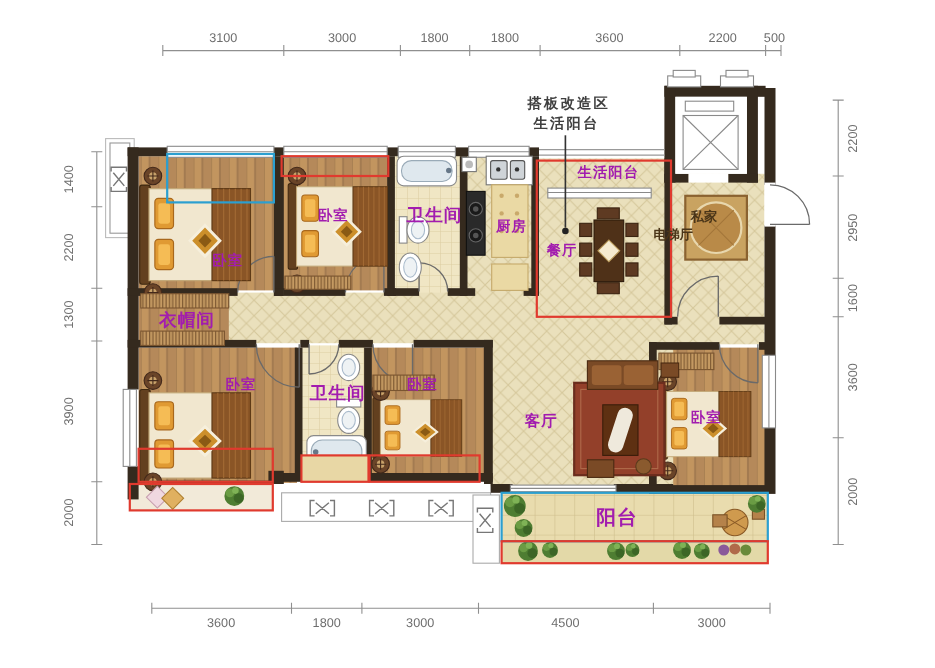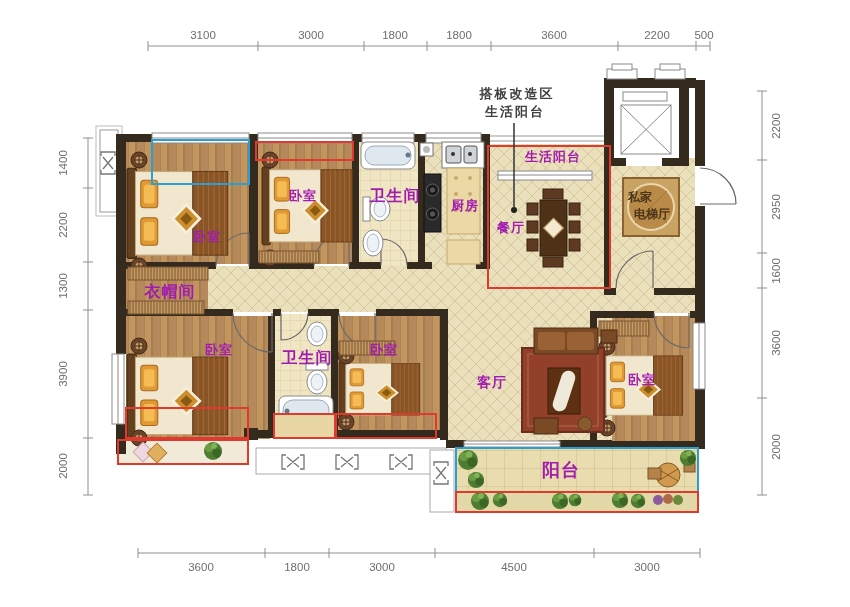--- a/index.html
+++ b/index.html
@@ -369,21 +369,21 @@
 </svg>
 
 <div>
   <div class="lbl" style="left:207px;top:237px">卧室</div>
   <div class="lbl" style="left:303px;top:196px">卧室</div>
   <div class="lbl sm" style="left:395px;top:196px">卫生间</div>
   <div class="lbl" style="left:465px;top:206px">厨房</div>
   <div class="lbl" style="left:553px;top:157px">生活阳台</div>
   <div class="lbl" style="left:511px;top:228px">餐厅</div>
   <div class="lbl hall" style="left:640px;top:197px">私家</div>
-  <div class="lbl hall" style="left:652px;top:214px">电梯厅</div>
+  <div class="lbl hall" style="left:612px;top:214px">电梯厅</div>
   <div class="lbl sm" style="left:170px;top:292px">衣帽间</div>
   <div class="lbl" style="left:219px;top:350px">卧室</div>
   <div class="lbl sm" style="left:307px;top:358px">卫生间</div>
   <div class="lbl" style="left:384px;top:350px">卧室</div>
   <div class="lbl" style="left:492px;top:383px;font-size:14px">客厅</div>
   <div class="lbl" style="left:642px;top:380px">卧室</div>
   <div class="lbl" style="left:561px;top:470px;font-size:18px">阳台</div>
   <div class="lbl ann" style="left:517px;top:94px">搭板改造区</div>
   <div class="lbl ann" style="left:515px;top:112px">生活阳台</div>
 

